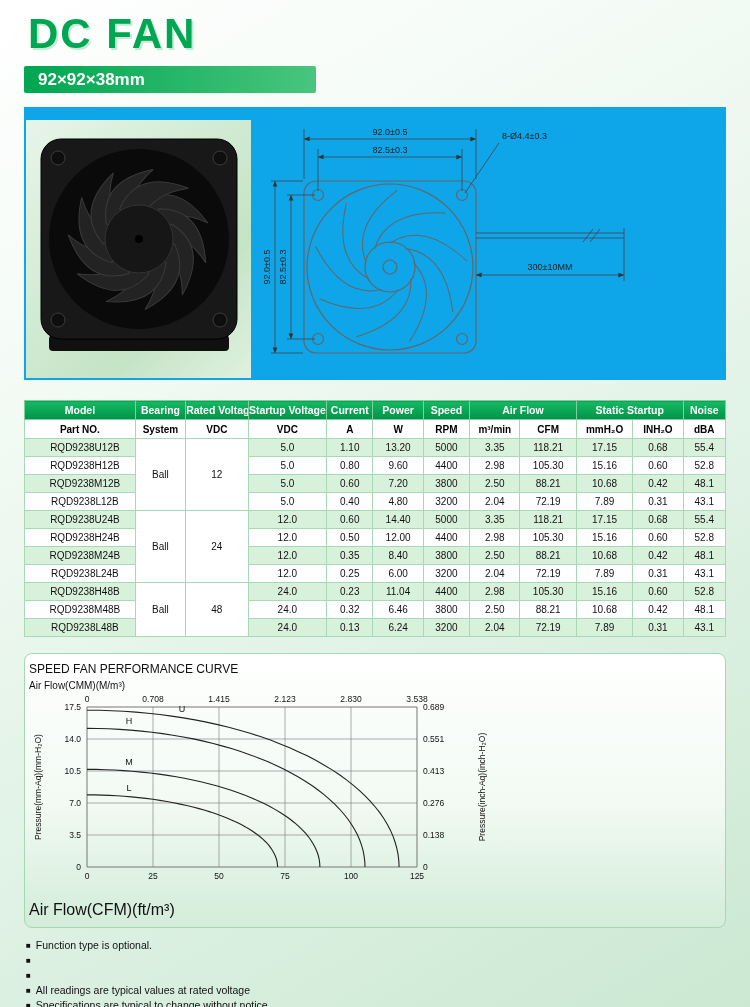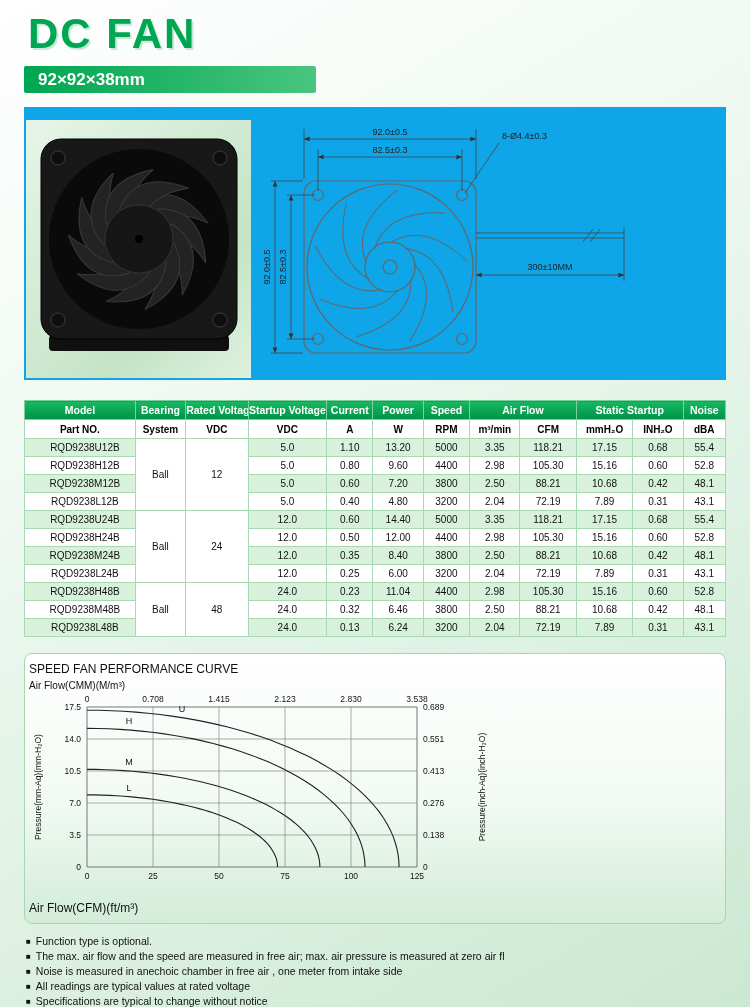--- a/index.html
+++ b/index.html
@@ -27,21 +27,21 @@
   tr.h2 th{background:#fff;color:#000;height:19px;font-size:10px;font-weight:bold}
   tbody td{height:18px;background:#fff}
   tr.g td{background:#d8f1da}
   td.part{text-align:center;padding-left:10px}
   td.merge{background:#fff !important}
   .chart-box{margin:16px 24px 0;border-radius:8px;border:1px solid #a6d7b2;
     background:linear-gradient(180deg,#ffffff 0%,#f2faf3 55%,#d3ecd9 100%);
     padding:8px 4px 8px;}
   .chart-title{font-size:12px;color:#111}
   .chart-top-label{font-size:10px;margin-top:4px;color:#111}
-  .chart-bottom-label{font-size:12px;color:#111}
+  .chart-bottom-label{font-size:16px;color:#111}
   .notes{margin:10px 26px 0;font-size:10.5px;line-height:15px;text-align:left}
   .notes .row{display:flex;align-items:flex-start;gap:5px}
   .notes .b{font-size:8px;line-height:15px}
 </style>
 </head>
 <body>
 
 <div class="header">
   <div class="logo">DC FAN</div>
 </div>
@@ -385,25 +385,23 @@
   <div class="chart-bottom-label">Air Flow(CFM)(ft/m³)</div>
 </div>
 
 <div class="notes" id="notes">
     <div class="row">
       <span class="b">■</span>
       <span>Function type is optional.</span>
     </div>
     <div class="row">
       <span class="b">■</span>
-      <span>The max. air flow and the speed are measured in free air; max. air pressure is measured at zero air fl</span>
     </div>
     <div class="row">
       <span class="b">■</span>
-      <span>Noise is measured in anechoic chamber in free air , one meter from intake side</span>
     </div>
     <div class="row">
       <span class="b">■</span>
       <span>All readings are typical values at rated voltage</span>
     </div>
     <div class="row">
       <span class="b">■</span>
       <span>Specifications are typical to change without notice</span>
     </div>
   </div>

